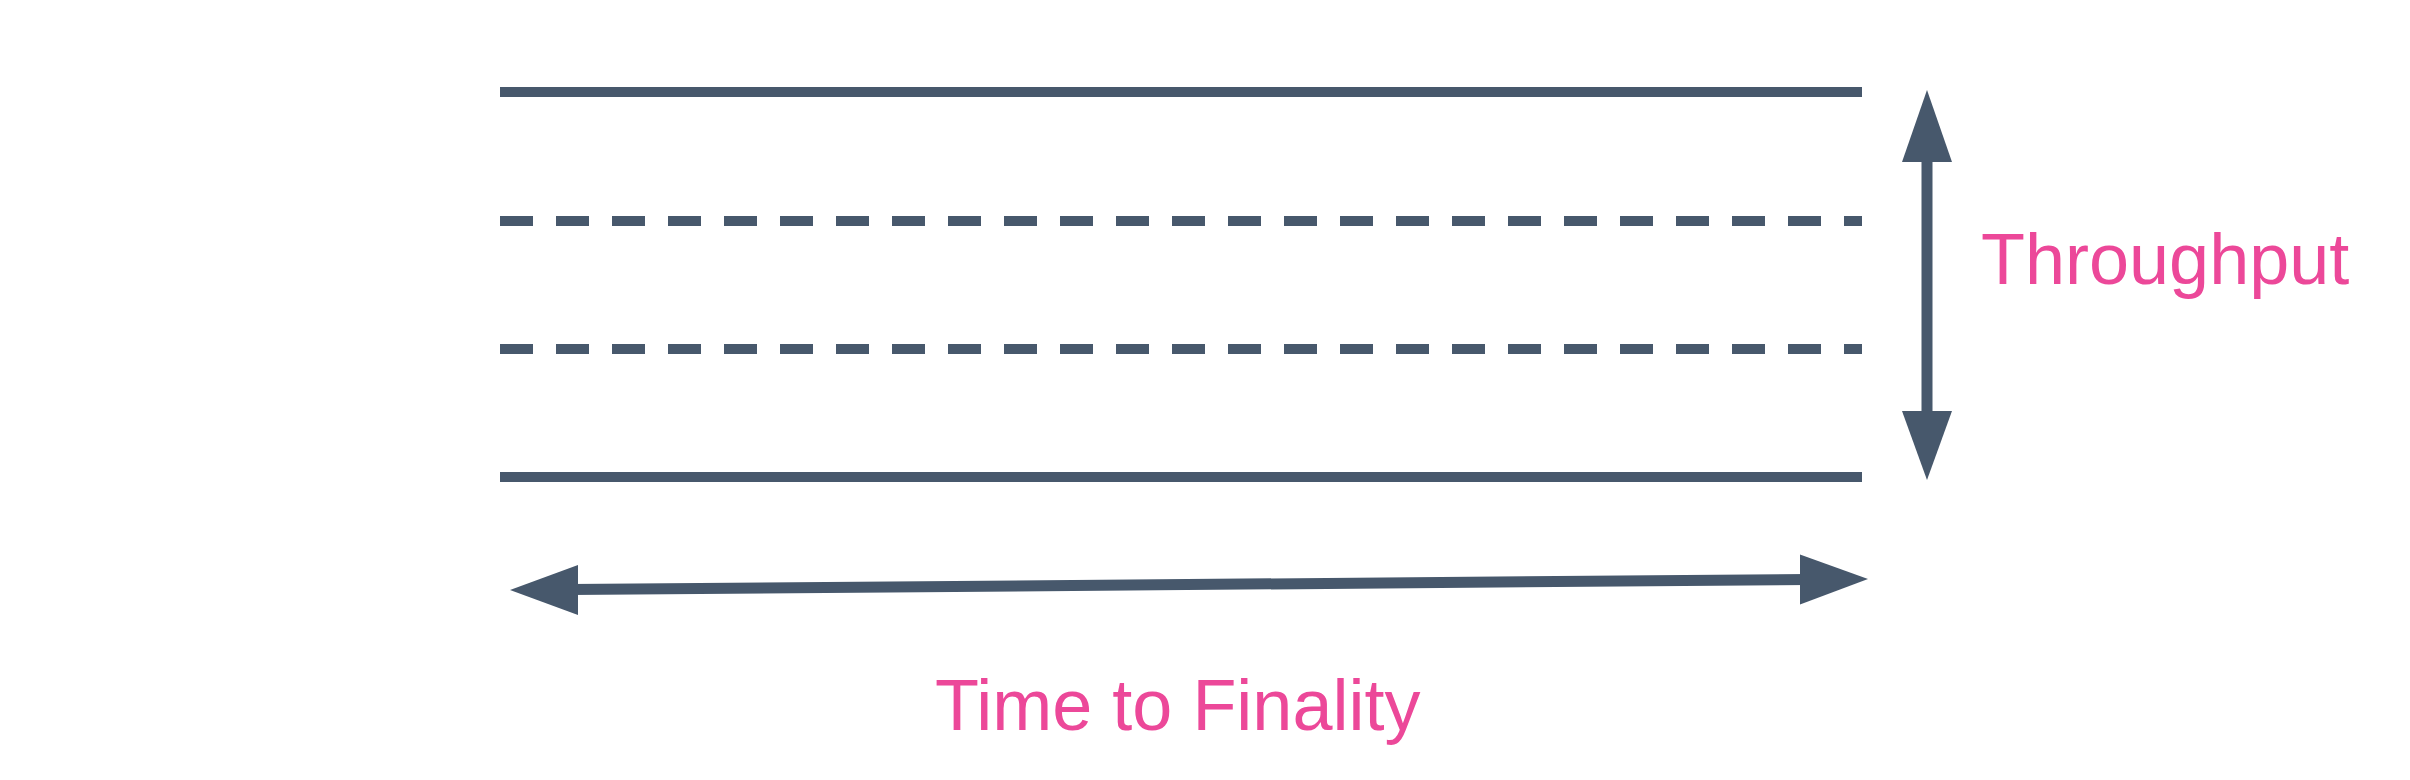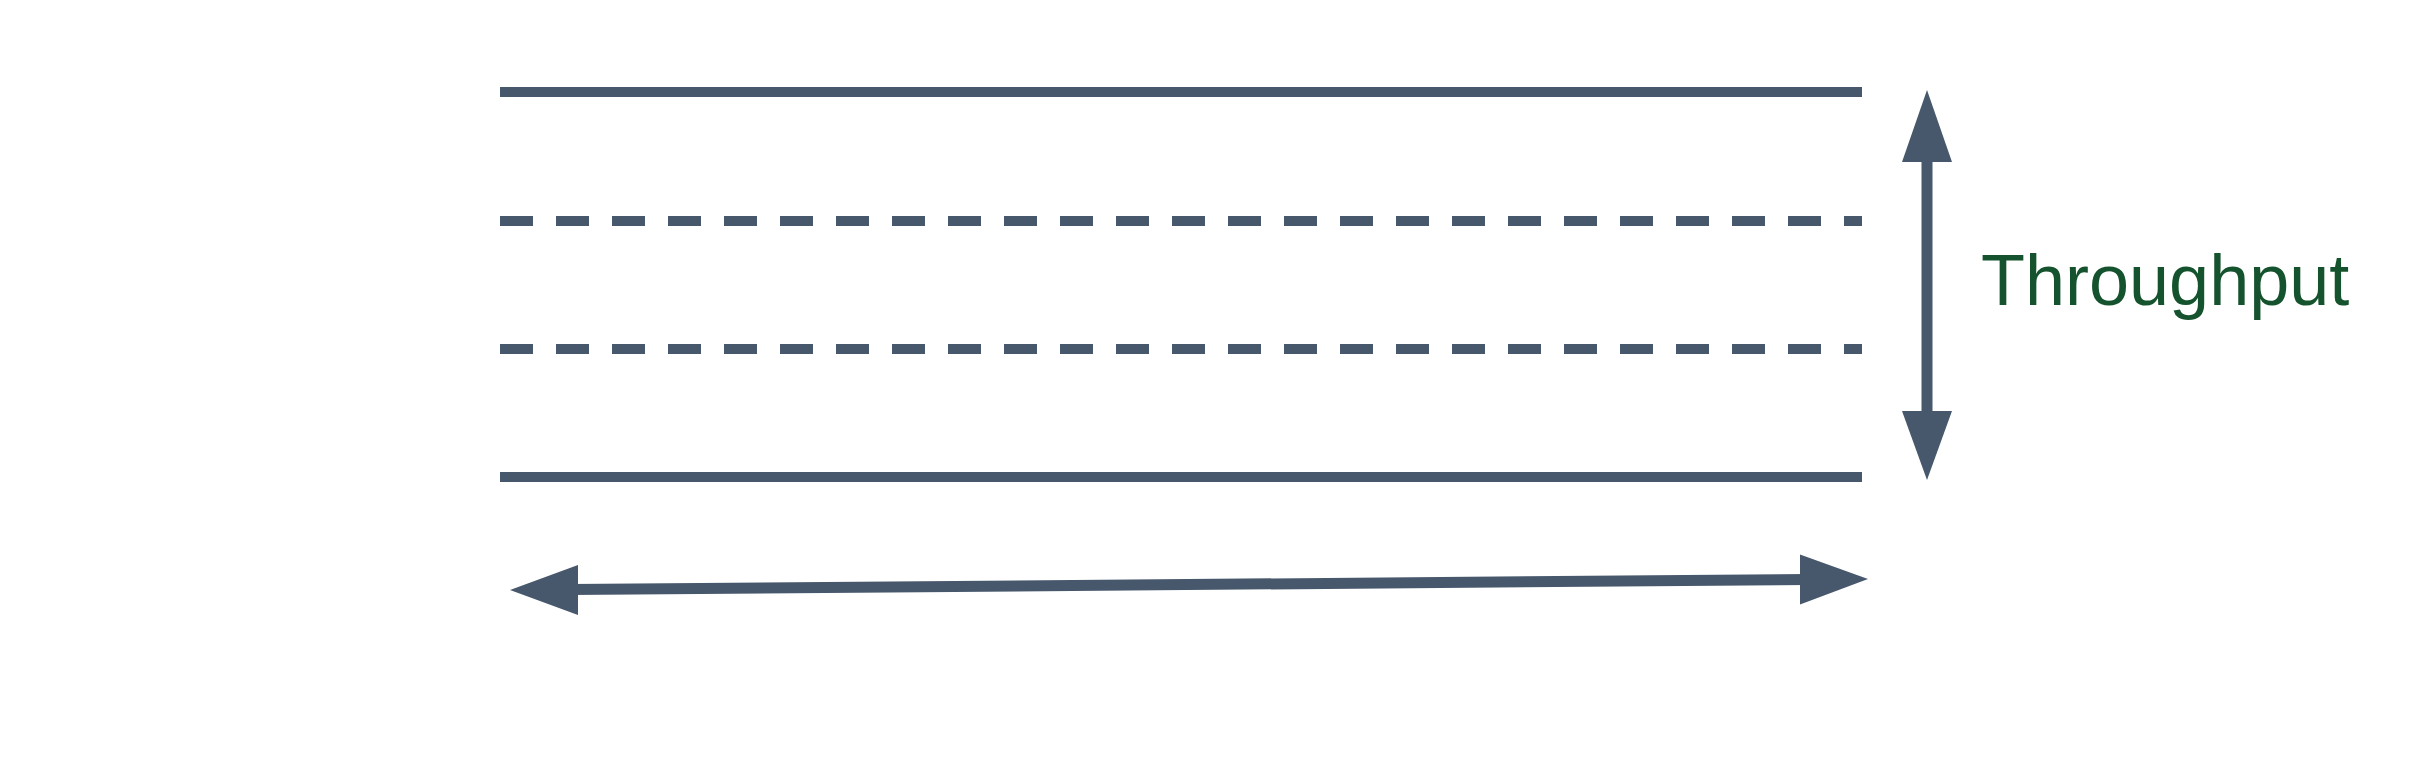--- a/index.html
+++ b/index.html
@@ -18,25 +18,24 @@
   .diagram-svg {
     position: absolute;
     left: 0;
     top: 0;
     width: 2410px;
     height: 780px;
     display: block;
   }
   .label {
     position: absolute;
-    color: #14532d;
+    color: #ec4899;
     font-size: 72px;
     line-height: 1;
     white-space: nowrap;
-    margin-top: 21px;
   }
   .label-throughput {
     left: 1981px;
     top: 223px;
   }
   .label-time-to-finality {
     left: 935px;
     top: 669px;
   }
 </style>
@@ -63,14 +62,15 @@
 
     <g>
       <line x1="570" y1="589.6" x2="1808" y2="579.5" stroke-width="11" stroke="#47586C"></line>
       <polygon points="510,590 578,564.9 578,614.9" fill="#47586C"></polygon>
       <polygon points="1868,579 1800,554.5 1800,604.5" fill="#47586C"></polygon>
     </g>
   </svg>
 
   <div class="label label-throughput">Throughput</div>
 
+  <div class="label label-time-to-finality">Time to Finality</div>
 
 </div>
 
 </body></html>

